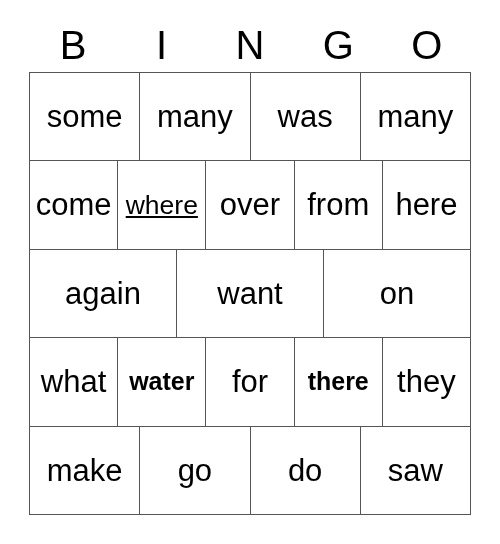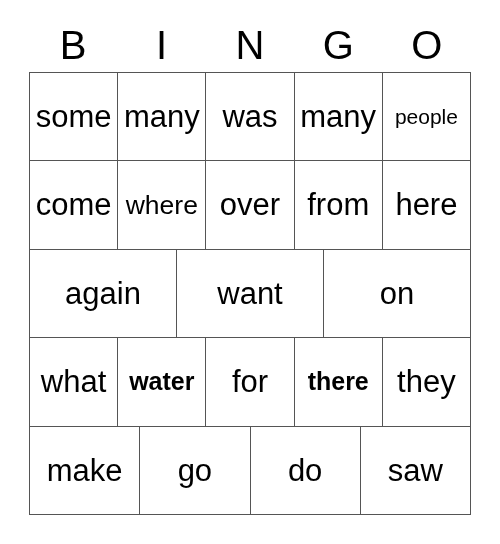--- a/index.html
+++ b/index.html
@@ -78,21 +78,21 @@
   .cell-text {
     display: block;
     width: 100%;
     font-size: 31px;
     line-height: 1.02;
     color: #000000;
     white-space: nowrap;
   }
   
   .cell-text.size-xs { font-size: 21px; }
-  .cell-text.size-sm { font-size: 26.5px; }
+  .cell-text.size-sm { font-size: 26.5px; text-decoration: underline; }
   .cell-text.size-md { font-size: 25px; font-weight: bold; }
   .cell-text.size-wrap {
     font-size: 30px;
     white-space: normal;
     line-height: 1.04;
   }
 </style>
 </head>
 <body>
 
@@ -124,23 +124,20 @@
         </div>
       <div class="grid-cell">
           <span class="cell-text">many</span>
         </div>
       <div class="grid-cell">
           <span class="cell-text">was</span>
         </div>
       <div class="grid-cell">
           <span class="cell-text">many</span>
         </div>
-      <div class="grid-cell">
-          <span class="cell-text size-xs">people</span>
-        </div>
     </div>
 
     <div class="grid-row">
       <div class="grid-cell">
           <span class="cell-text">come</span>
         </div>
       <div class="grid-cell">
           <span class="cell-text size-sm">where</span>
         </div>
       <div class="grid-cell">

